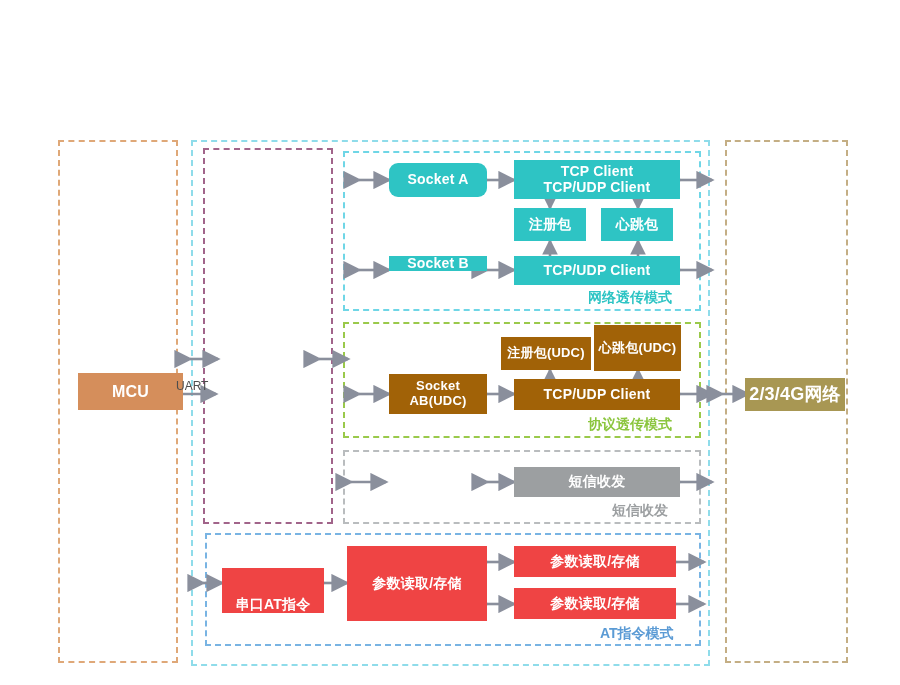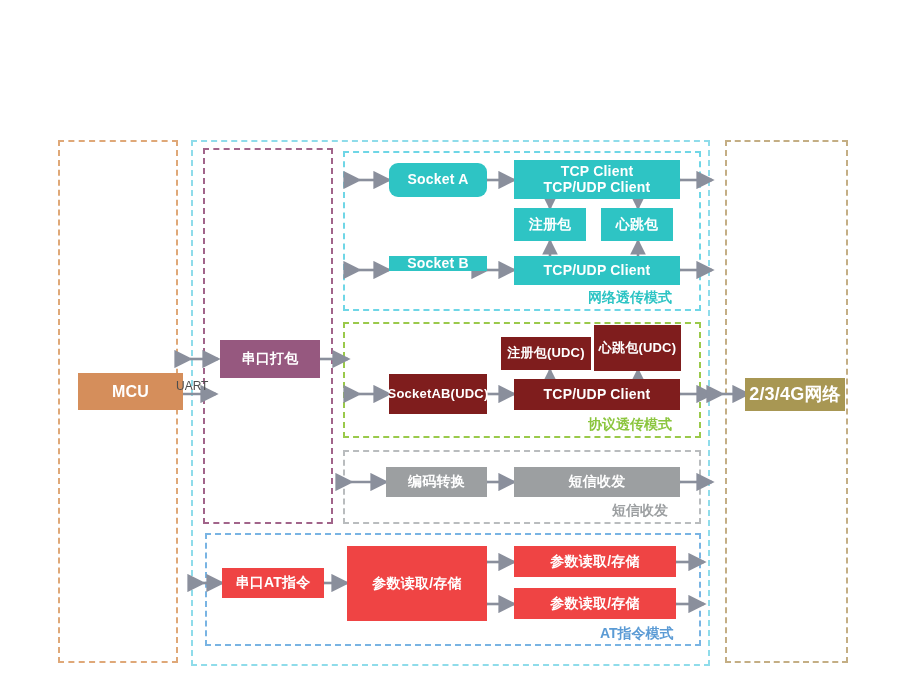--- a/index.html
+++ b/index.html
@@ -25,21 +25,21 @@
   
   .blk{
     position:absolute;box-sizing:border-box;
     display:flex;align-items:center;justify-content:center;
     text-align:center;color:#ffffff;font-weight:bold;
     line-height:1.12;letter-spacing:.2px;
   }
   .blk span{display:block;}
 
   .c-teal{background:#2ec4c4;}
-  .c-green{background:#7f1d1d;}
+  .c-green{background:#a16207;}
   .c-gray{background:#9c9fa1;}
   .c-blue{background:#ef4444;}
   .c-purple{background:#96587f;}
   .c-mcu{background:#d58e5b;}
   .c-netw{background:#a89753;}
 
   
   .cap{position:absolute;font-weight:bold;font-size:14px;white-space:nowrap;}
   .cap-net{color:#2ec4c4;left:588px;top:289px;}
   .cap-proto{color:#8cc63f;left:588px;top:416px;}
@@ -124,23 +124,20 @@
 
       <line x1="722" y1="394" x2="748" y2="394" marker-start="url(#ah)" marker-end="url(#ah)"></line>
     </g>
   </svg>
 
   <div class="blk c-mcu" style="left:78px;top:373px;width:105px;height:37px;font-size:16px;">
     <span>MCU</span>
   </div>
   <div class="cap cap-uart">UART</div>
 
-  <div class="blk c-purple" style="left:220px;top:340px;width:100px;height:38px;font-size:14px;">
-    <span>串口打包</span>
-  </div>
 
   <div class="blk c-netw" style="left:745px;top:378px;width:100px;height:33px;font-size:18px;">
     <span>2/3/4G网络</span>
   </div>
 
   <div class="blk c-teal" style="left:389px;top:163px;width:98px;height:34px;font-size:14px;border-radius:9px;">
     <span>Socket A</span>
   </div>
 
   <div class="blk c-teal" style="left:514px;top:160px;width:166px;height:39px;font-size:14px;flex-direction:column;">
@@ -167,42 +164,39 @@
   <div class="cap cap-net">网络透传模式</div>
 
   <div class="blk c-green" style="left:501px;top:337px;width:90px;height:33px;font-size:13px;">
     <span>注册包(UDC)</span>
   </div>
 
   <div class="blk c-green" style="left:594px;top:325px;width:87px;height:46px;font-size:13px;">
     <span>心跳包(UDC)</span>
   </div>
 
-  <div class="blk c-green" style="left:389px;top:374px;width:98px;height:40px;font-size:13px;flex-direction:row;">
+  <div class="blk c-green" style="left:389px;top:374px;width:98px;height:40px;font-size:13px;flex-direction:column;">
     <span>Socket</span>
     <span>AB(UDC)</span>
   </div>
 
   <div class="blk c-green" style="left:514px;top:379px;width:166px;height:31px;font-size:14px;">
     <span>TCP/UDP Client</span>
   </div>
 
   <div class="cap cap-proto">协议透传模式</div>
 
-  <div class="blk c-gray" style="left:386px;top:467px;width:101px;height:30px;font-size:14px;">
-    <span>编码转换</span>
-  </div>
 
   <div class="blk c-gray" style="left:514px;top:467px;width:166px;height:30px;font-size:14px;">
     <span>短信收发</span>
   </div>
 
   <div class="cap cap-sms">短信收发</div>
 
-  <div class="blk c-blue" style="left:222px;top:568px;width:102px;height:30px;font-size:14px;">
+  <div class="blk c-blue" style="left:222px;top:568px;width:102px;height:45px;font-size:14px;align-items:flex-end;">
     <span>串口AT指令</span>
   </div>
 
   <div class="blk c-blue" style="left:347px;top:546px;width:140px;height:75px;font-size:14px;">
     <span>参数读取/存储</span>
   </div>
 
   <div class="blk c-blue" style="left:514px;top:546px;width:162px;height:31px;font-size:14px;">
     <span>参数读取/存储</span>
   </div>

